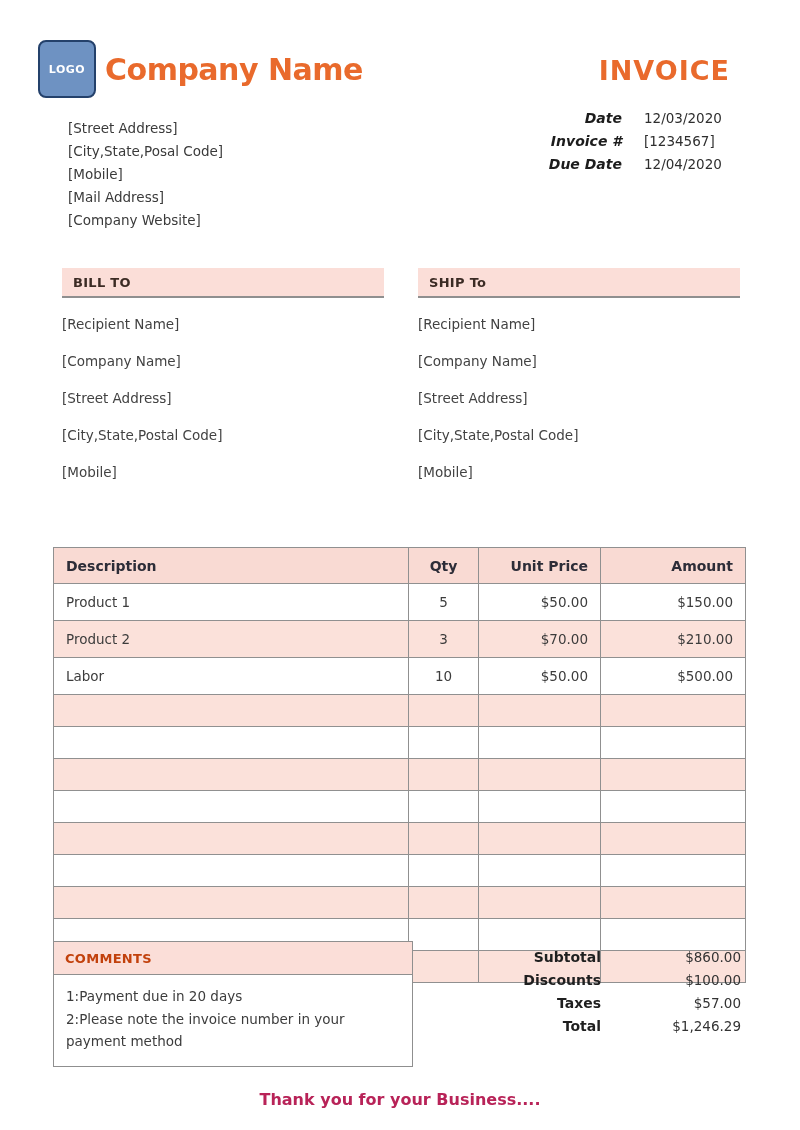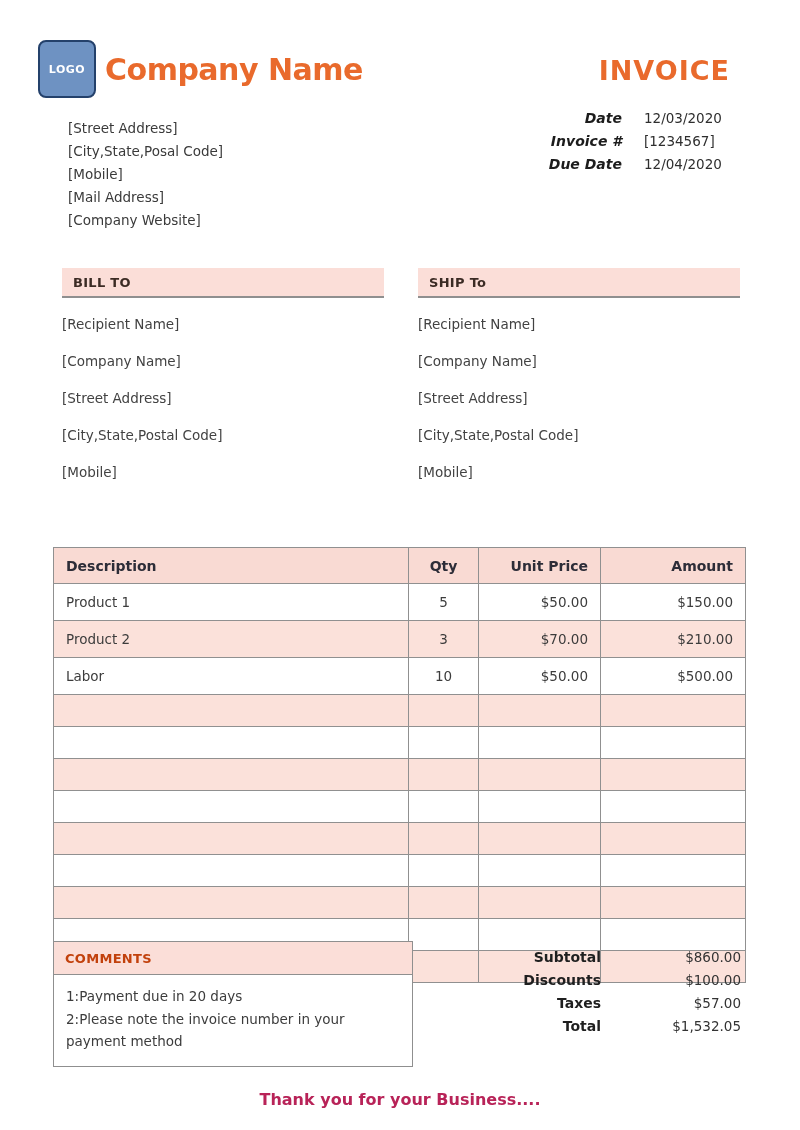--- a/index.html
+++ b/index.html
@@ -221,18 +221,18 @@
   </div>
 
   <div class="totals">
     <div class="t-label">Subtotal</div>
     <div class="t-value">$860.00</div>
     <div class="t-label">Discounts</div>
     <div class="t-value">$100.00</div>
     <div class="t-label">Taxes</div>
     <div class="t-value">$57.00</div>
     <div class="t-label">Total</div>
-    <div class="t-value">$1,532.05</div>
+    <div class="t-value">$1,246.29</div>
   </div>
 
   <div class="footer">Thank you for your Business....</div>
 
 </div>
 
 </body></html>

